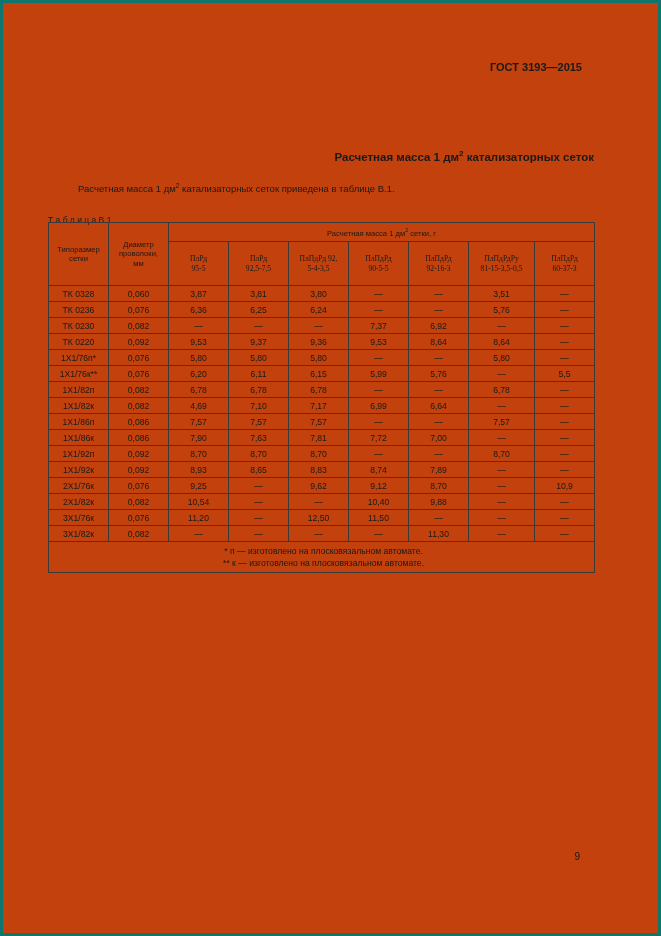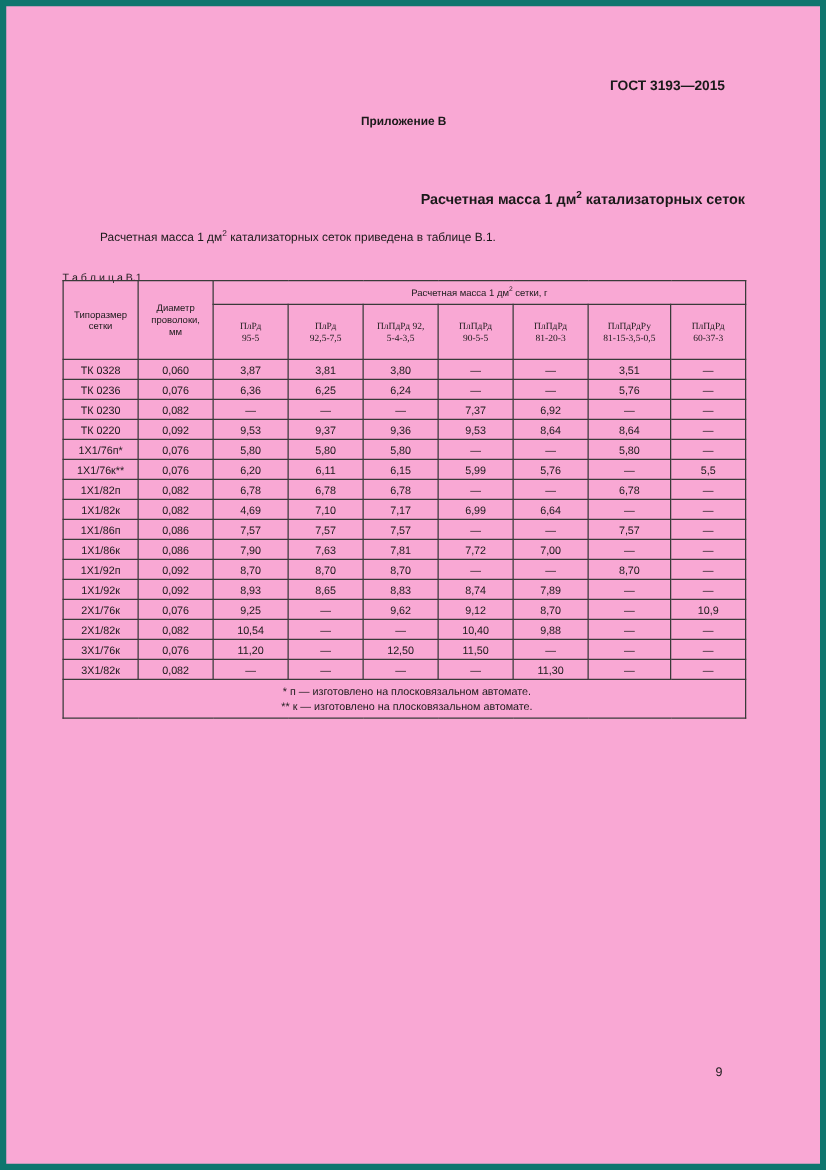--- a/index.html
+++ b/index.html
@@ -6,23 +6,23 @@
   body {
     width:661px; height:936px;
     background:#ffffff;
     font-family:"Liberation Sans", sans-serif;
     color:#1a1a1a;
     position:relative;
     -webkit-font-smoothing:antialiased;
   }
   .page {
     position:absolute; inset:0;
-    border:5px solid #0f766e;
+    border:3px solid #0f766e;
     box-sizing:border-box;
-    background:#f9a8d4;
+    background:#c2410c;
   }
   .doc-number {
     position:absolute; top:58px; right:76px;
     font-size:11px; font-weight:bold;
   }
   .content { position:absolute; left:45px; width:546px; top:0; }
   .appendix {
     position:absolute; top:85px; left:0; width:100%;
     text-align:center; font-size:9.5px; font-weight:bold; line-height:15px;
   }
@@ -72,21 +72,20 @@
 </head>
 <body>
 
 <div class="page">
 
   <div class="doc-number">ГОСТ 3193—2015</div>
 
   <div class="content">
 
     <div class="appendix">
-      <div>Приложение В</div>
     </div>
 
     <div class="title"><span>Расчетная масса 1 дм</span><sup>2</sup><span> катализаторных сеток</span></div>
 
     <div class="intro"><span>Расчетная масса 1 дм</span><sup>2</sup><span> катализаторных сеток приведена в таблице В.1.</span></div>
 
     <div class="table-label">Т а б л и ц а  В.1</div>
 
     <table class="gost-table">
       <colgroup>
@@ -125,21 +124,21 @@
             <th>
               <div>ПлПдРд 92,</div>
               <div>5-4-3,5</div>
             </th>
             <th>
               <div>ПлПдРд</div>
               <div>90-5-5</div>
             </th>
             <th>
               <div>ПлПдРд</div>
-              <div>81-20-3</div>
+              <div>92-16-3</div>
             </th>
             <th>
               <div>ПлПдРдРу</div>
               <div>81-15-3,5-0,5</div>
             </th>
             <th>
               <div>ПлПдРд</div>
               <div>60-37-3</div>
             </th>
           </tr>

